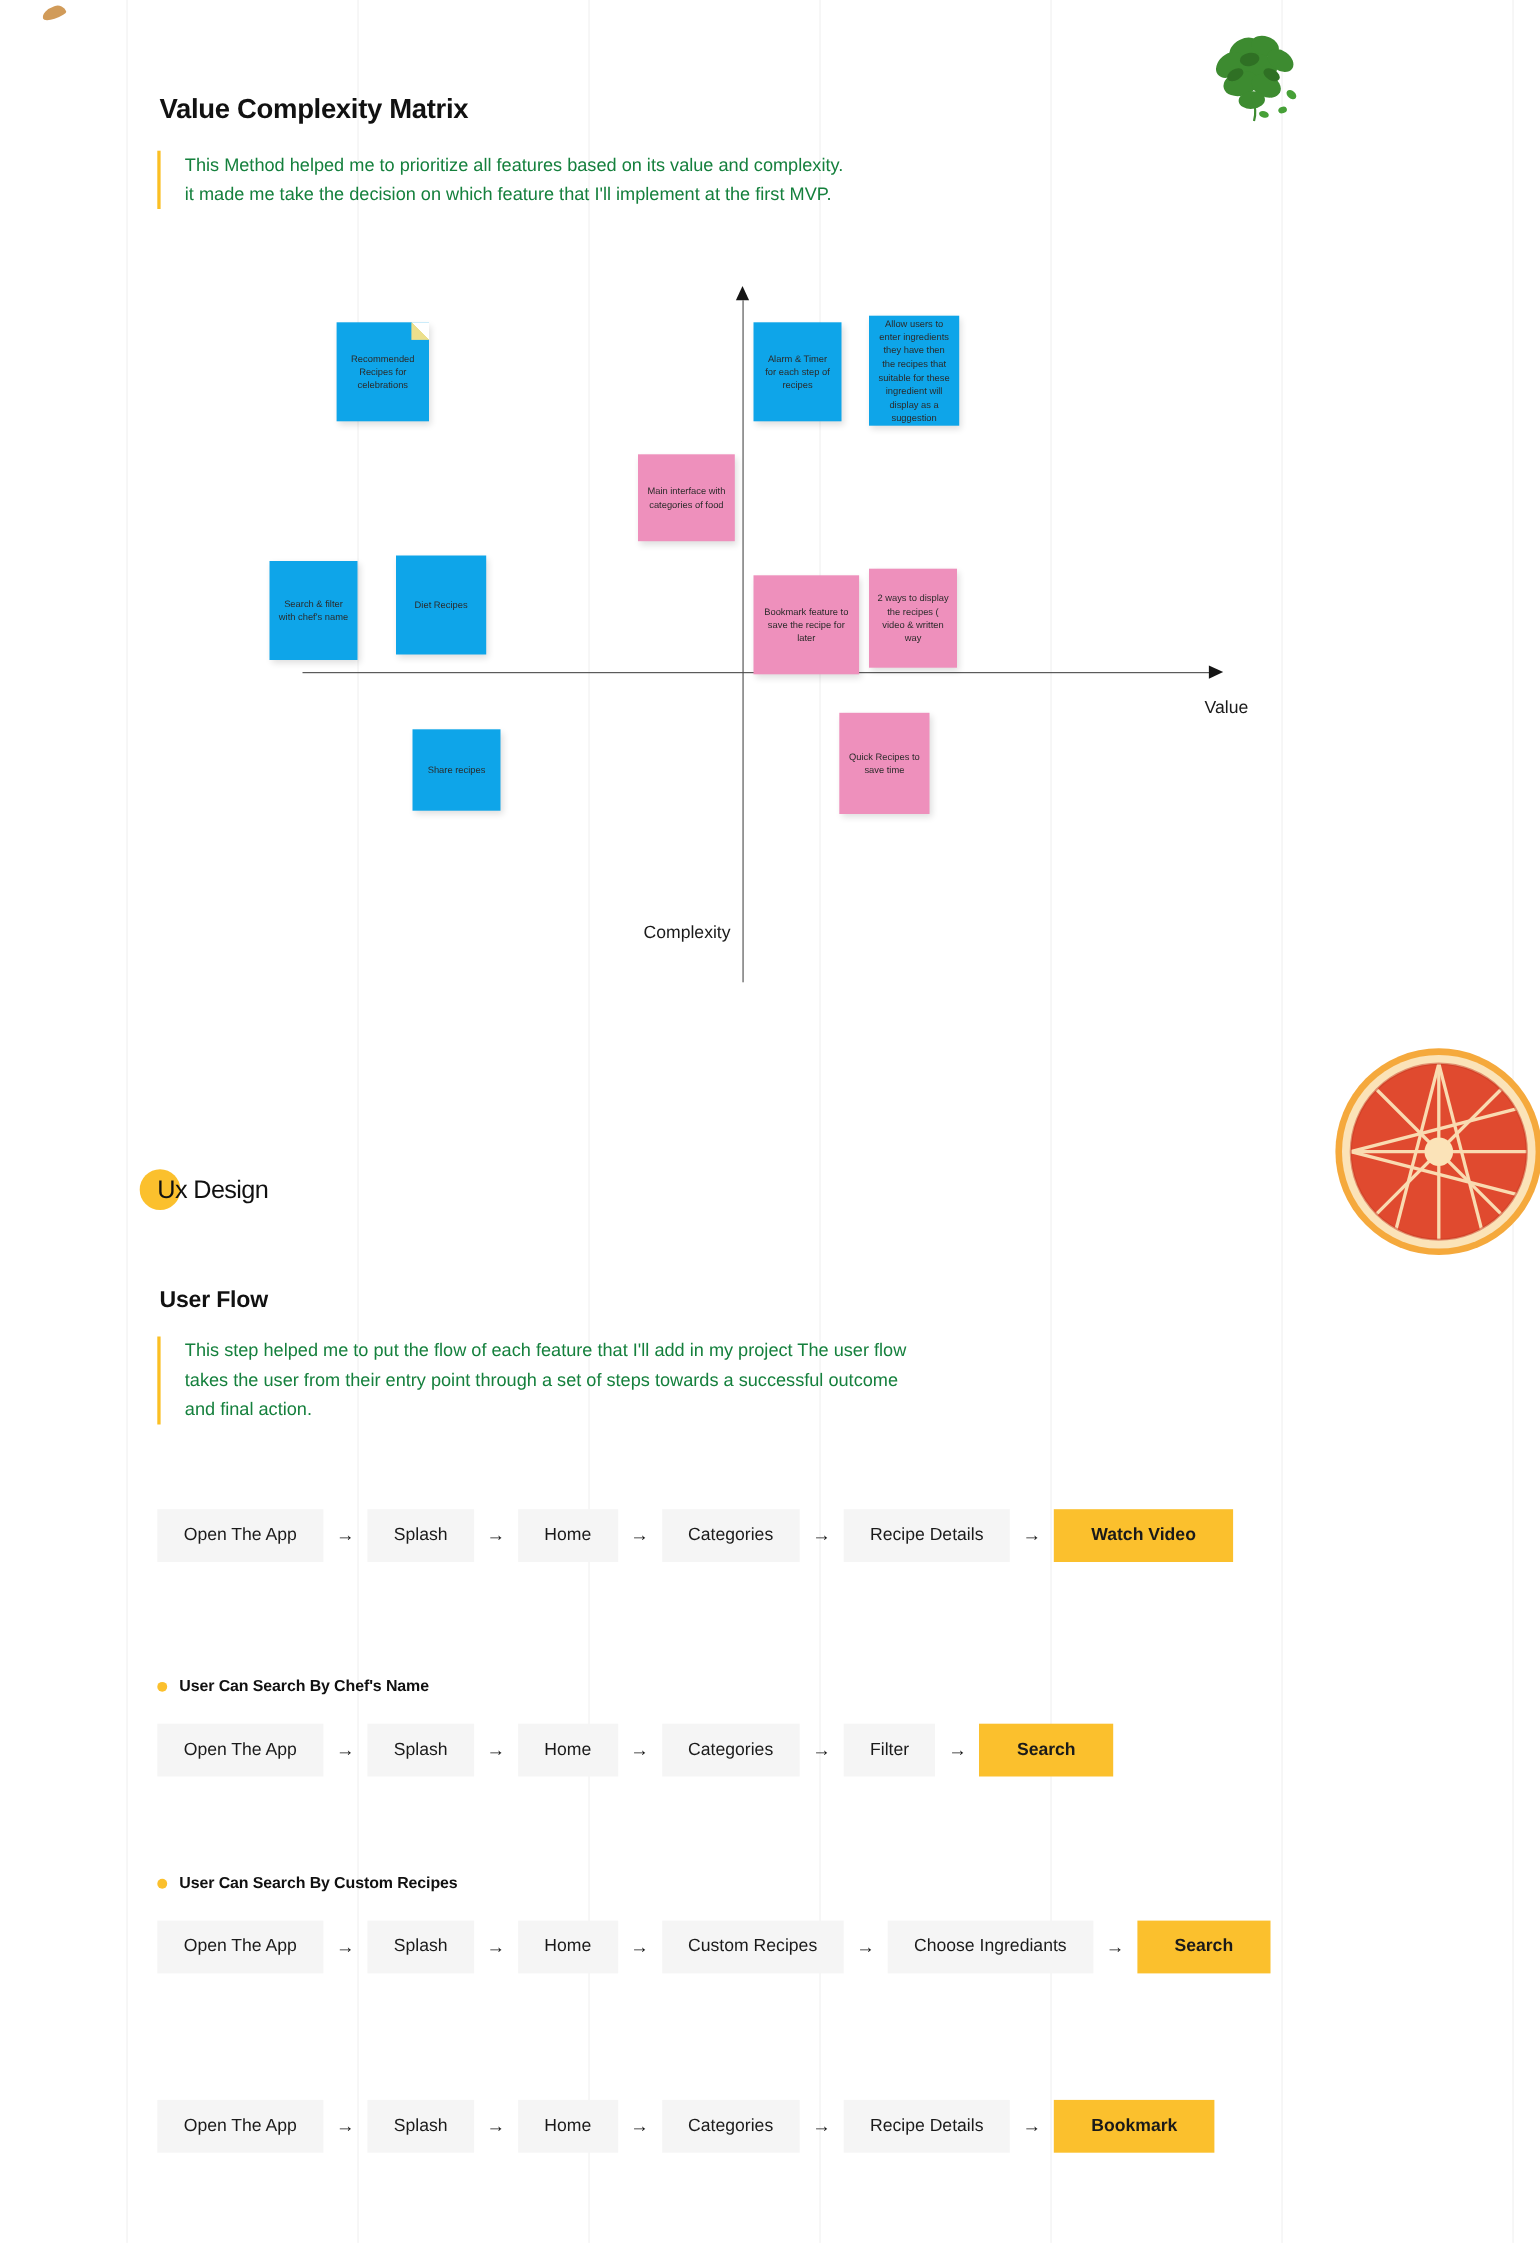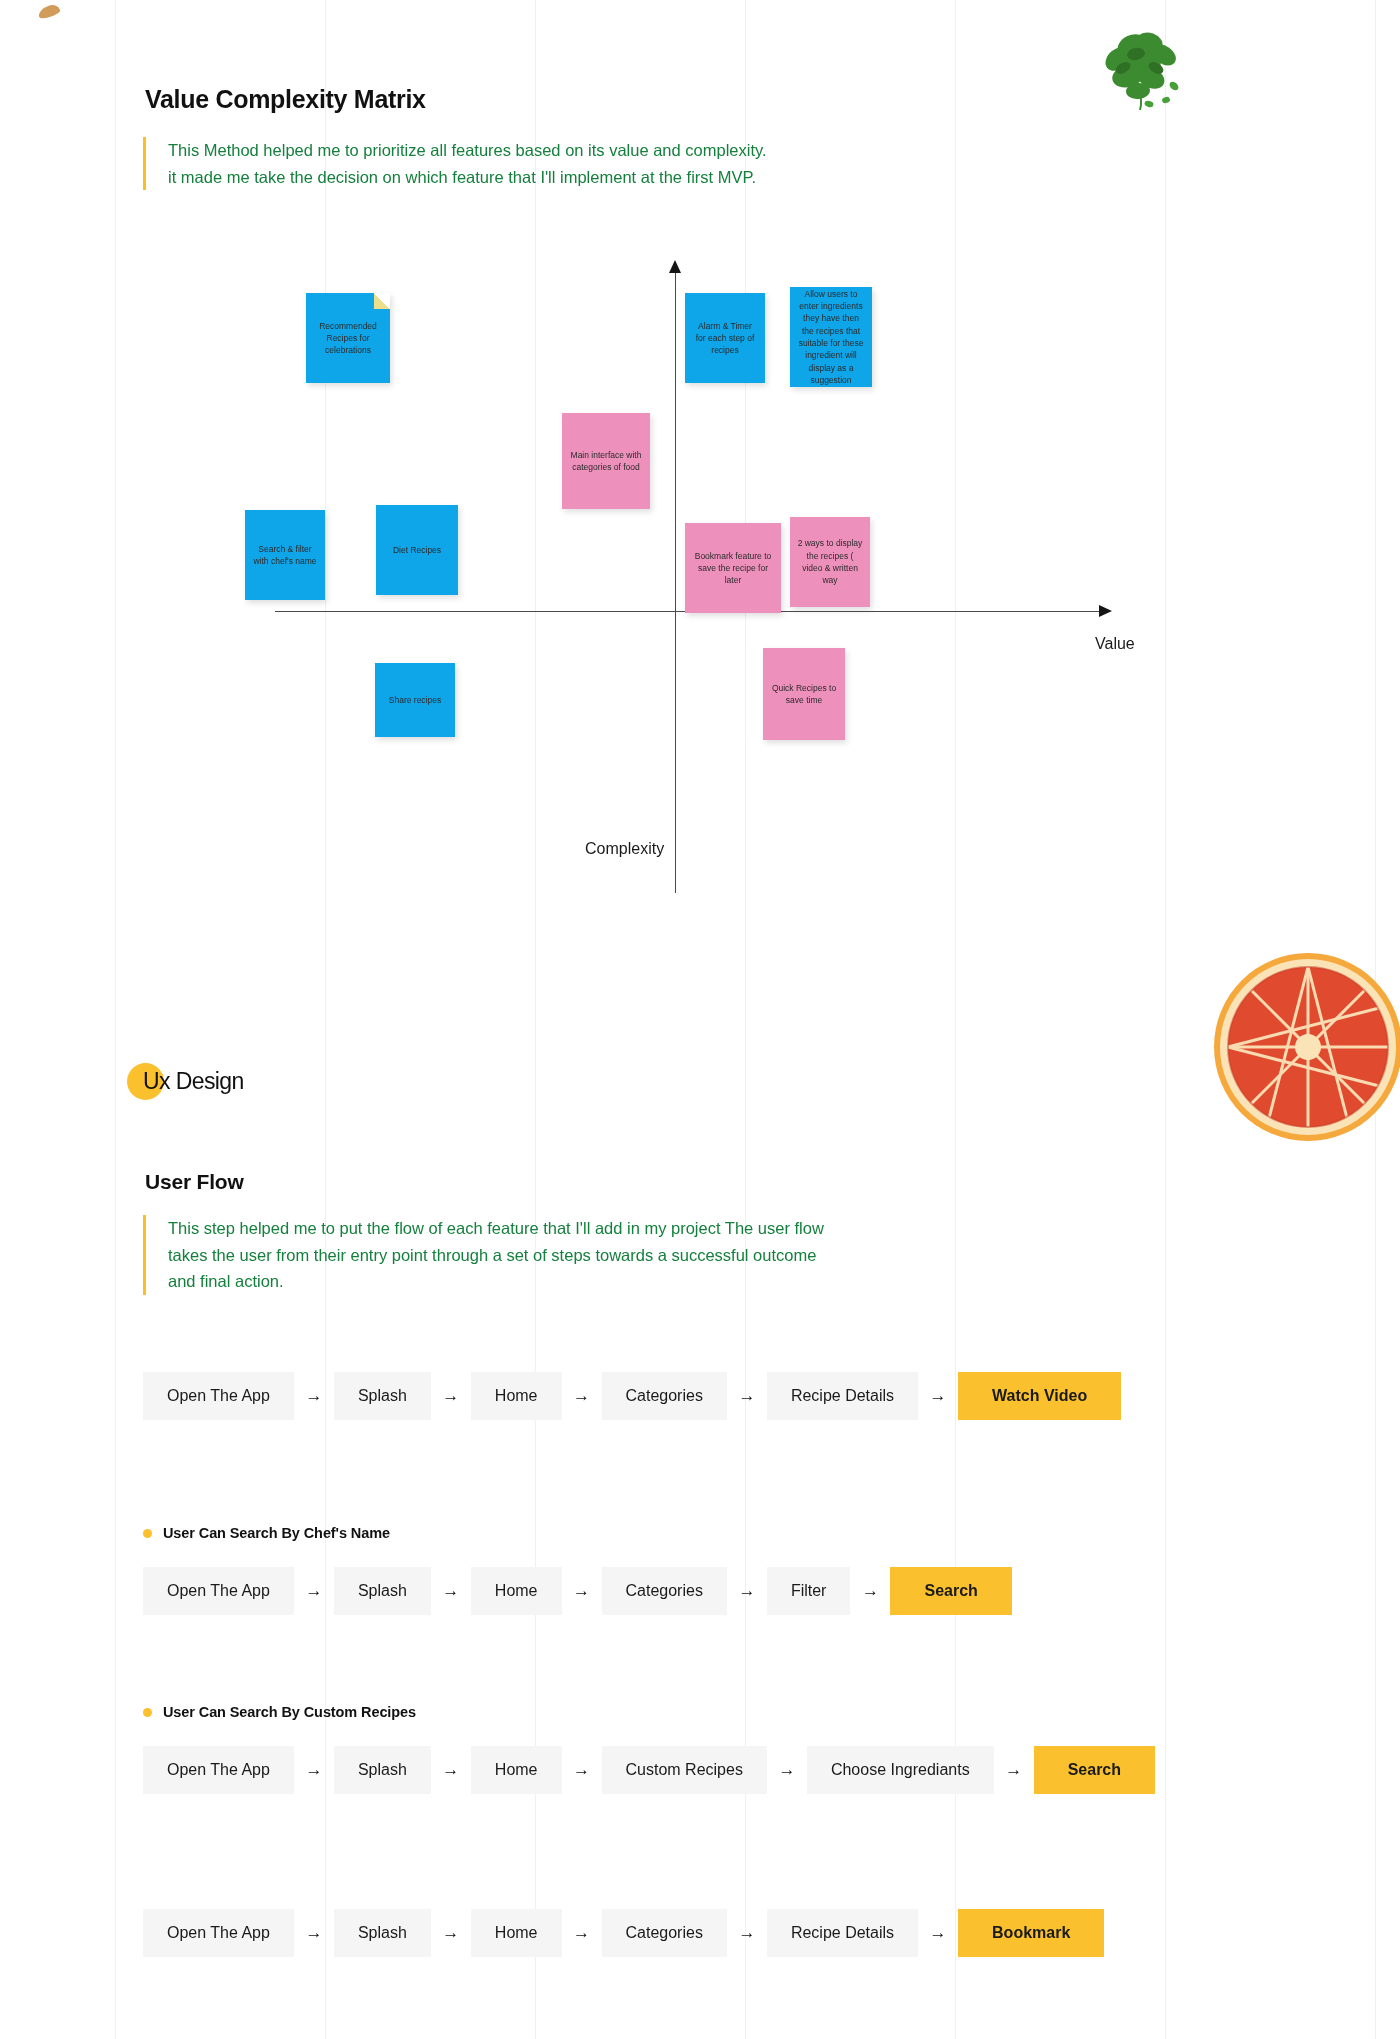--- a/index.html
+++ b/index.html
@@ -237,29 +237,29 @@
     </div>
 
     <div class="note y" style="left:435px; top:38px;  width:80px; height:90px;">
       <span class="txt">Alarm &amp; Timer for each step of recipes</span>
     </div>
 
     <div class="note y" style="left:540px; top:32px;  width:82px; height:100px;">
       <span class="txt">Allow users to enter ingredients they have then the recipes that suitable for these ingredient will display as a suggestion</span>
     </div>
 
-    <div class="note p" style="left:312px; top:158px; width:88px; height:96px;">
+    <div class="note p" style="left:330px; top:158px; width:88px; height:79px;">
       <span class="txt">Main interface with categories of food</span>
     </div>
 
     <div class="note y" style="left:-5px;  top:255px; width:80px; height:90px;">
       <span class="txt">Search &amp; filter with chef's name</span>
     </div>
 
-    <div class="note y" style="left:126px; top:250px; width:82px; height:90px;justify-content:center;">
+    <div class="note y" style="left:110px; top:250px; width:82px; height:90px;justify-content:center;">
       <span class="txt">Diet Recipes</span>
     </div>
 
     <div class="note p" style="left:435px; top:268px; width:96px; height:90px;">
       <span class="txt">Bookmark feature to save the recipe for later</span>
     </div>
 
     <div class="note p" style="left:540px; top:262px; width:80px; height:90px;">
       <span class="txt">2 ways to display the recipes ( video &amp; written way</span>
     </div>

